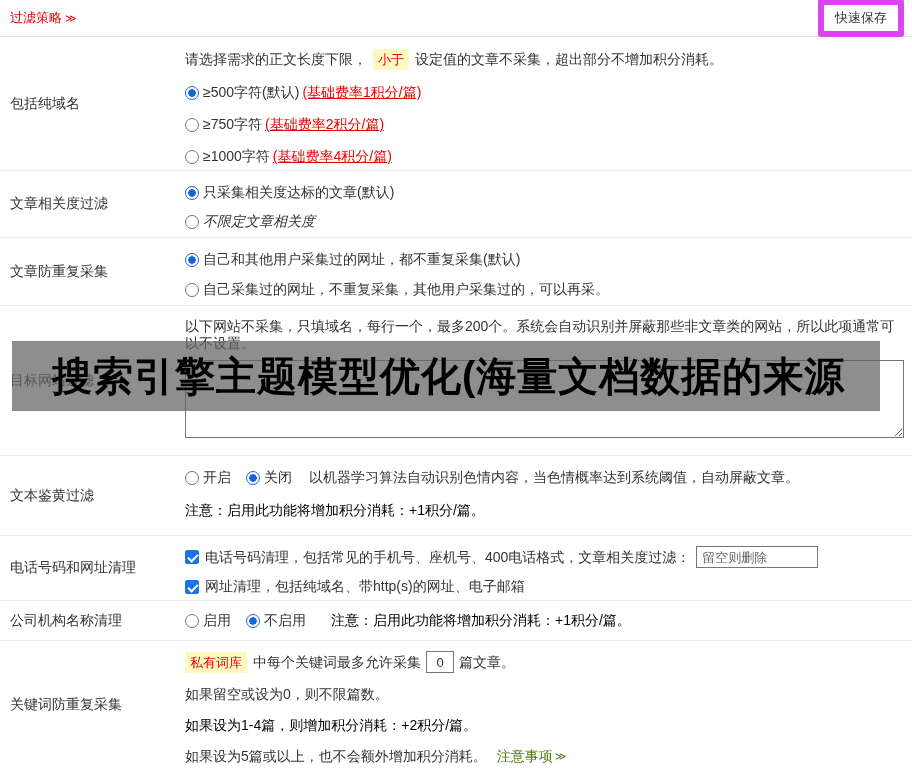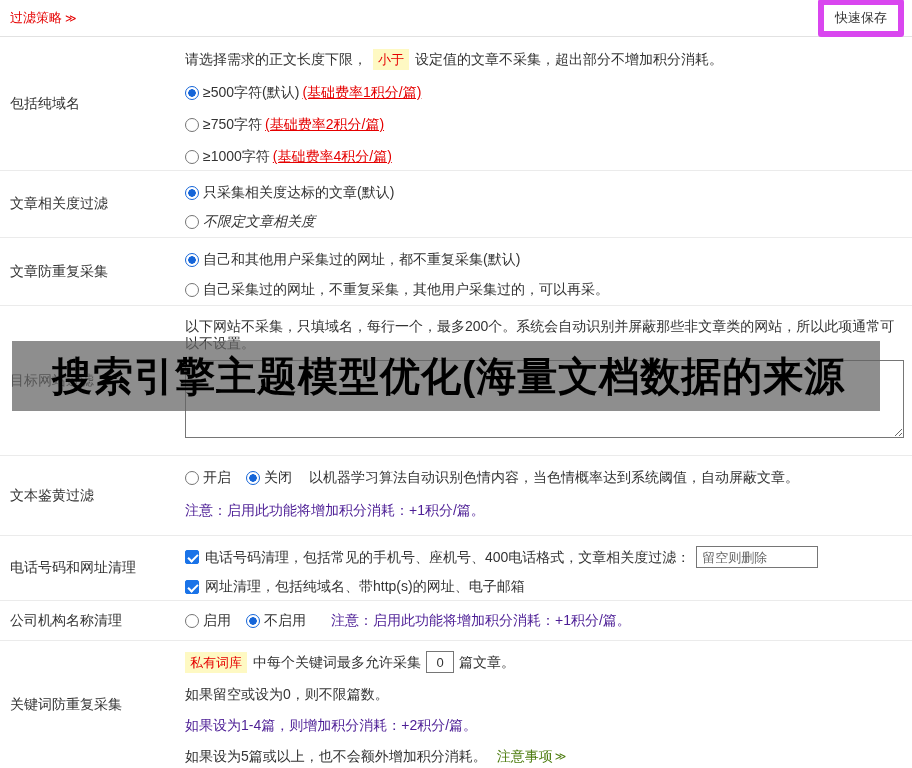--- a/index.html
+++ b/index.html
@@ -37,21 +37,21 @@
   .radio.on { border-color:#1565d8; background:radial-gradient(circle,#1565d8 0 3.5px,#fff 4px); }
   .radio-label { display:inline-flex; align-items:center; margin-right:15px; cursor:pointer; }
   .option { cursor:pointer; }
   .checkbox { width:14px; height:14px; flex:0 0 14px; border:1px solid #757575; border-radius:2px; background:#fff; display:inline-block; margin-right:6px; position:relative; }
   .checkbox.on { background:#1a73e8; border-color:#1a73e8; }
   .checkbox.on::after { content:""; position:absolute; left:4px; top:1px; width:4px; height:8px; border:solid #fff; border-width:0 2px 2px 0; transform:rotate(45deg); }
 
   .tag { background:#fef9c3; color:#e50000; padding:1px 5px; margin:0 6px; font-size:13px; white-space:nowrap; }
   .line > .tag:first-child { margin-left:0; }
   .fee { color:#e50000; text-decoration:underline; margin-left:3px; }
-  .note { color:#4c1d95; }
+  .note { color:#000000; }
   .note-inline { margin-left:10px; }
   .desc-inline { margin-left:2px; }
   .link { color:#4d7c0f; margin-left:10px; cursor:pointer; display:inline-flex; align-items:center; }
   .chev2 { font-size:11px; margin-left:2px; }
 
   .text-input { height:22px; border:1px solid #767676; font-size:13px; padding:0 5px; font-family:inherit; color:#333; }
   .text-input::placeholder { color:#666; }
   .phone-input { width:122px; margin-left:6px; }
   .count-input { width:28px; text-align:center; margin:0 5px; }
   .sites-textarea { margin-top:8px; width:100%; height:78px; border:1px solid #767676; resize:both; font-family:inherit; }

